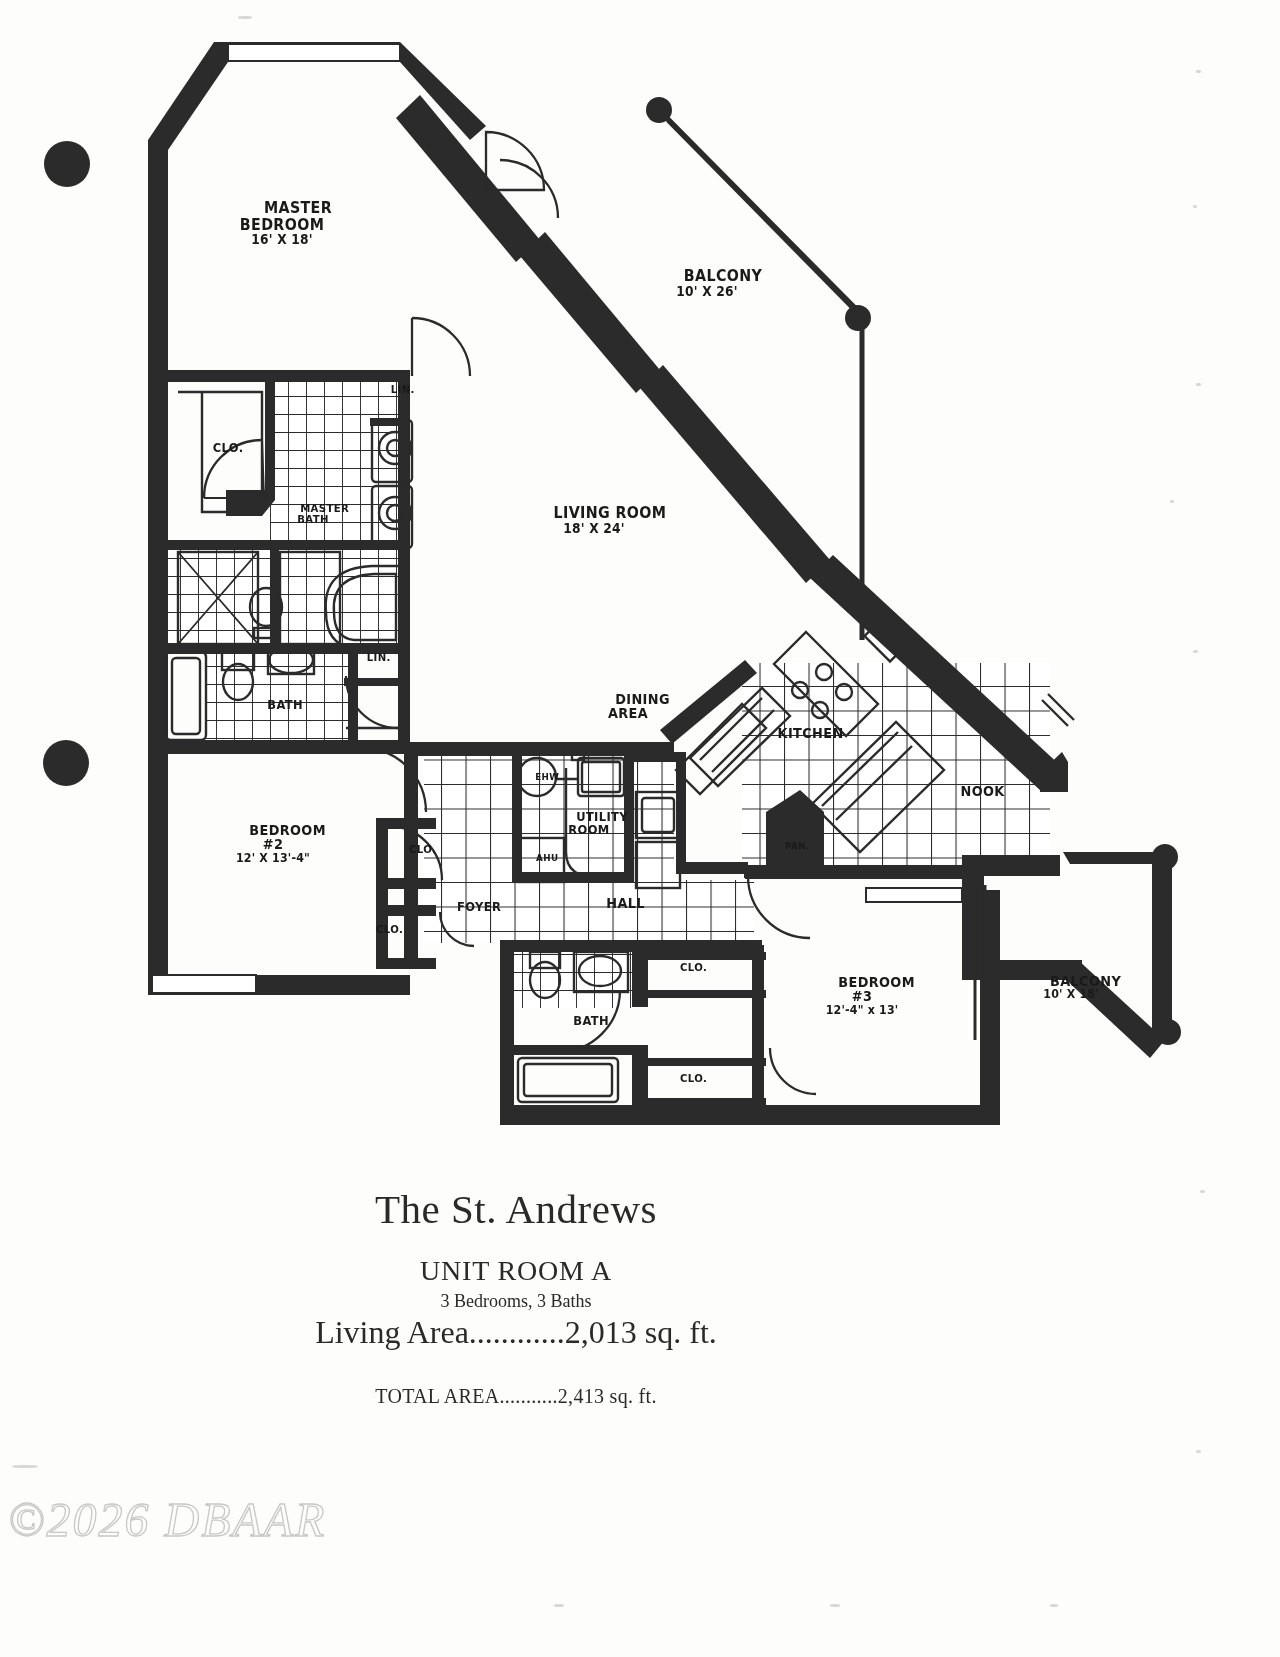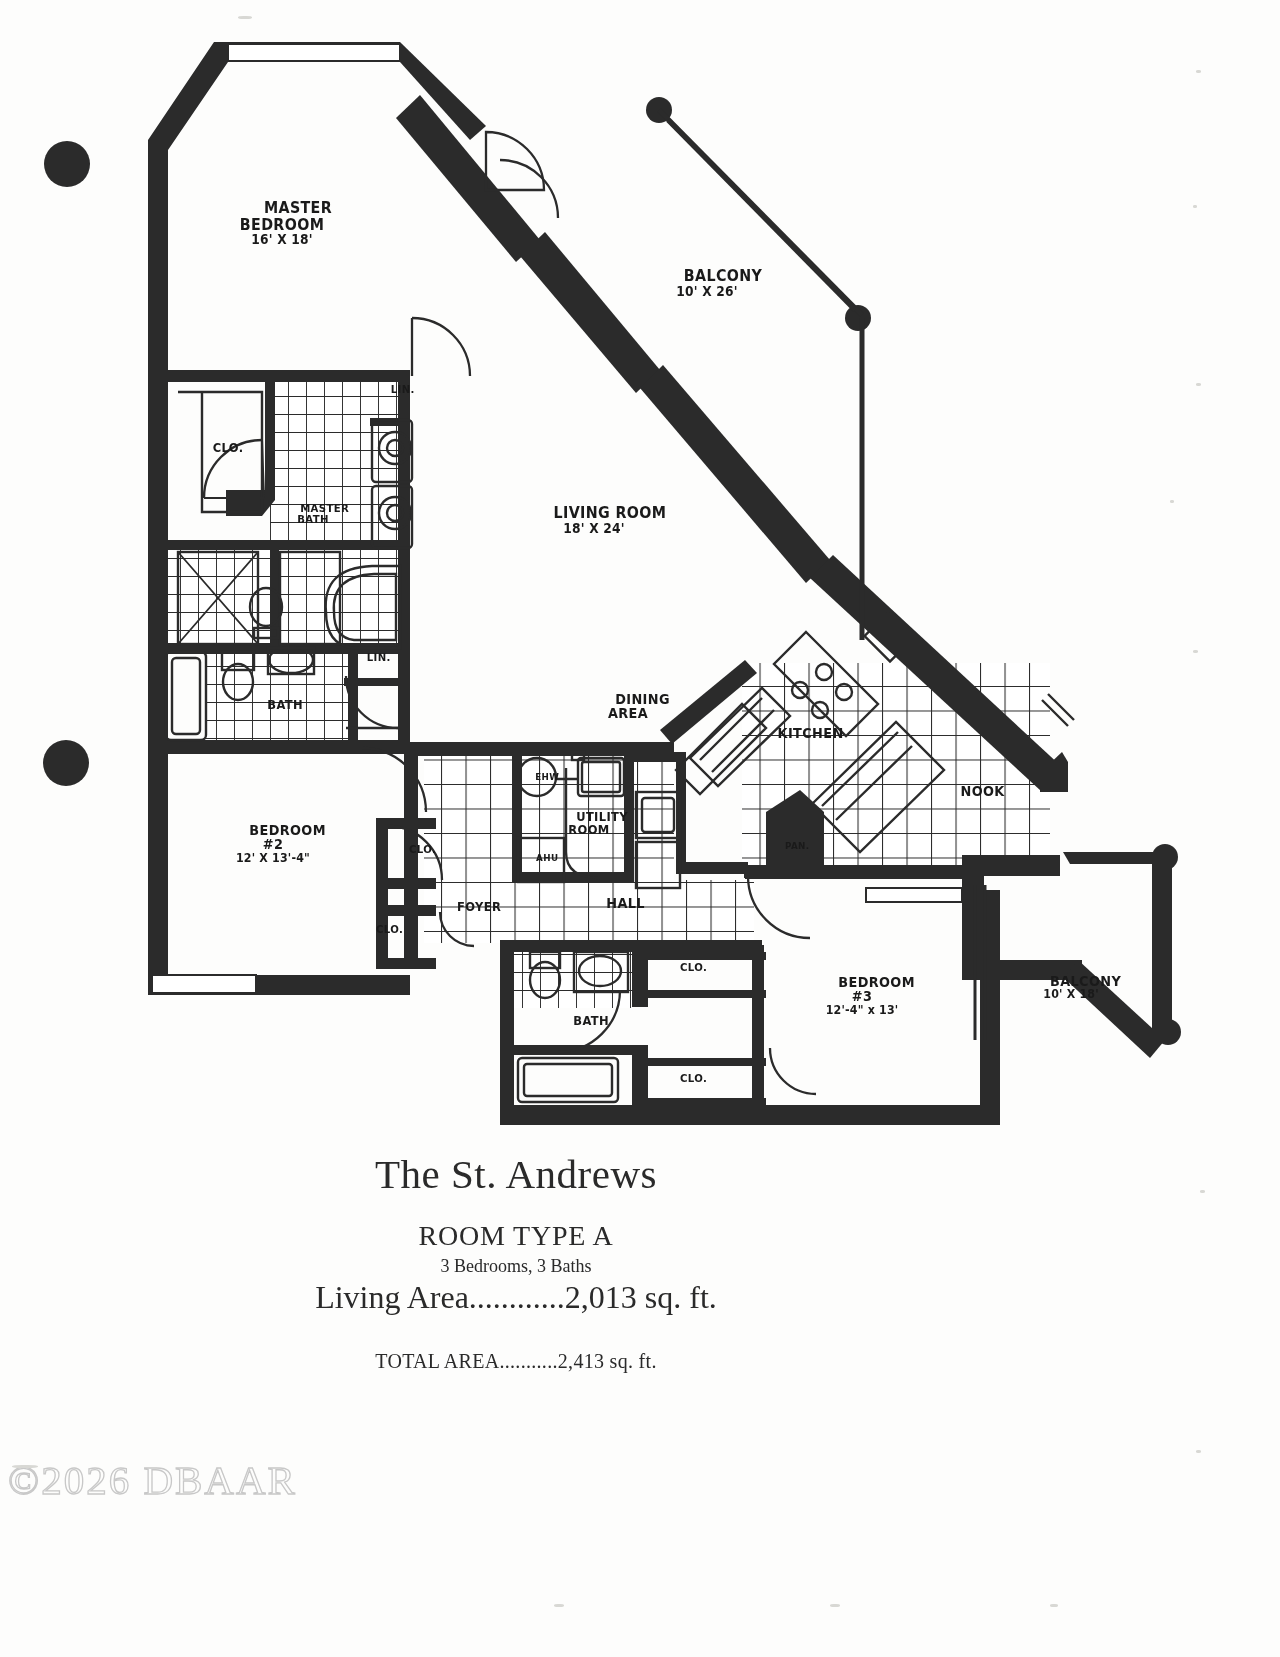--- a/index.html
+++ b/index.html
@@ -50,21 +50,21 @@
   .lbl-lg { font-size: 15.5px; }
   .lbl-md { font-size: 14px; }
   .lbl-sm { font-size: 12.5px; }
   .lbl-xs { font-size: 11px; }
   .lbl-xxs { font-size: 9.5px; }
 
   
   #title-block {
     position: absolute;
     left: 0;
-    top: 1150px;
+    top: 1185px;
     width: 1032px;
     text-align: center;
     font-family: "Liberation Serif", serif;
     color: #2a2a2a;
   }
   #plan-title {
     font-size: 41px;
     letter-spacing: 0.5px;
     margin-bottom: 22px;
   }
@@ -84,28 +84,29 @@
   #total-area {
     font-size: 20px;
     margin-top: 34px;
     letter-spacing: 0.3px;
   }
 
   
   #watermark {
     position: absolute;
     left: 8px;
-    top: 1456px;
+    top: 1492px;
     font-family: "Liberation Serif", serif;
-    font-size: 41px;
+    font-size: 48px;
     letter-spacing: 2px;
     color: transparent;
     -webkit-text-stroke: 1.3px #bfbfbf;
     opacity: 0.85;
     white-space: nowrap;
+    font-style: italic;
   }
 
   
   .speck {
     position: absolute;
     background: #d8d8d4;
     border-radius: 40%;
   }
 </style>
 </head>
@@ -457,21 +458,21 @@
     <div class="room-label lbl-xxs" style="left:537px;top:858px;transform:translate(-50%,-50%) scaleX(0.92);">
       <span>AHU</span>
     </div>
     <div class="room-label lbl-xxs" style="left:787px;top:846px;transform:translate(-50%,-50%) scaleX(0.92);">
       <span>PAN.</span>
     </div>
   </div>
 
   <div id="title-block">
     <div id="plan-title">The St. Andrews</div>
-    <div id="unit-type">ROOM TYPE A</div>
+    <div id="unit-type">UNIT ROOM A</div>
     <div id="bed-bath">3 Bedrooms, 3 Baths</div>
 
     <div class="spec-line">
       <span>Living Area</span><span>............</span><span>2,013 sq. ft.</span>
     </div>
 
 
     <div id="total-area">
       <span>TOTAL AREA</span><span>...........</span><span>2,413 sq. ft.</span>
     </div>

